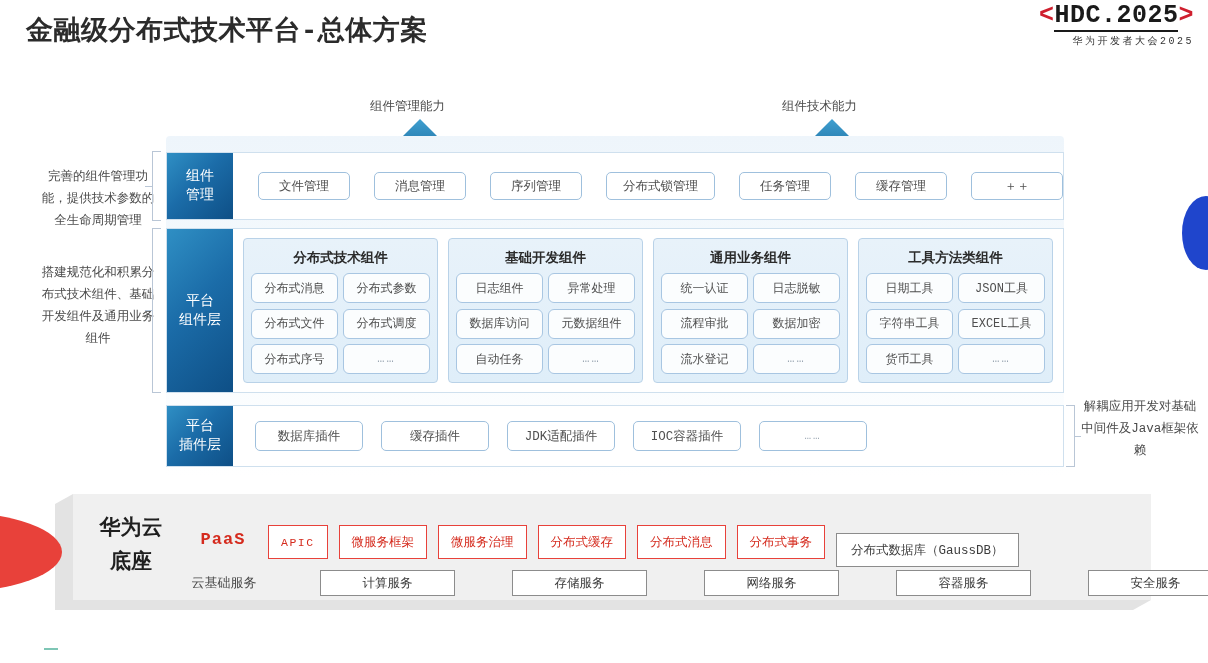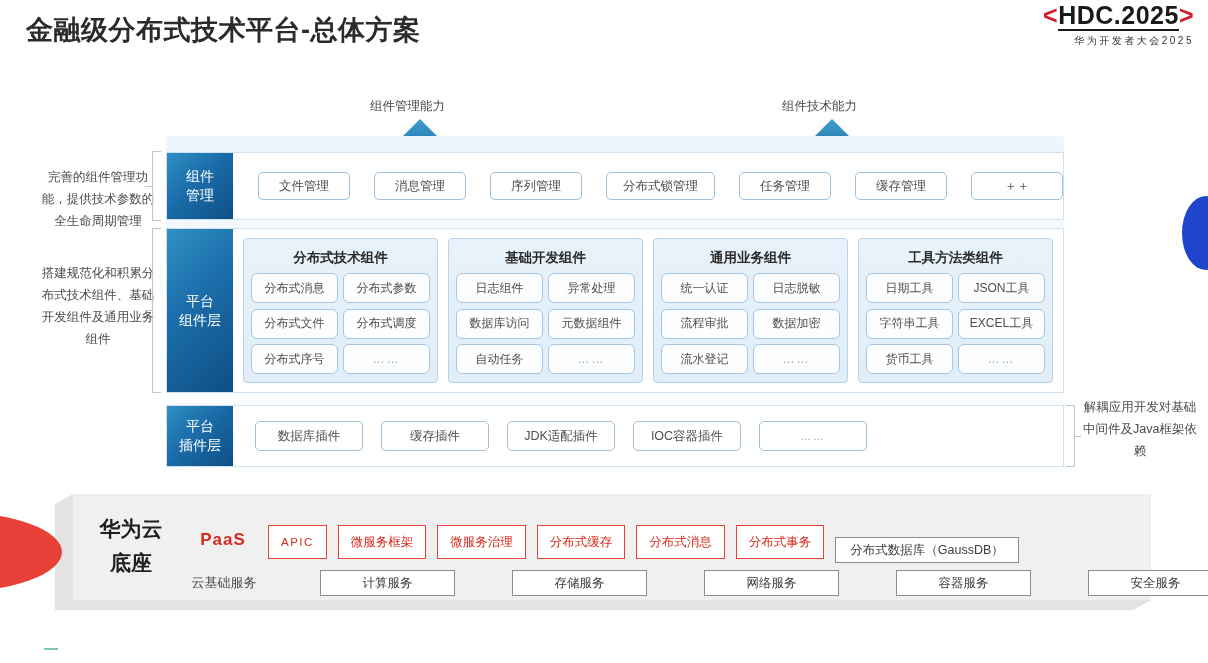--- a/index.html
+++ b/index.html
@@ -2,21 +2,21 @@
 <html><head>
 <meta charset="utf-8">
 <style>
   * { box-sizing: border-box; margin: 0; padding: 0; }
   html, body {
     width: 1208px; height: 663px;
     background: #ffffff;
     font-family: "Liberation Sans", "DejaVu Sans", sans-serif;
     overflow: hidden;
   }
-  #root { position: relative; width: 1208px; height: 610px; }
+  #root { position: relative; width: 1208px; height: 610px; font-family: Liberation Mono, monospace; }
 
   
   .page-title {
     position: absolute; left: 26px; top: 12px;
     font-size: 27px; font-weight: bold; color: #2b2b2b;
     letter-spacing: 0.5px;
   }
   .hdc-logo {
     position: absolute; right: 14px; top: 1px;
     text-align: right; width: 270px;
@@ -147,21 +147,21 @@
     display: flex; gap: 12px; align-items: center;
   }
   .box-red {
     border: 1.6px solid #e8413a; background: #ffffff; color: #d52b1e;
     font-size: 12.5px; height: 26px; padding: 16px 12px;
     display: flex; align-items: center; justify-content: center; white-space: nowrap;
   }
   .box-red.apic { letter-spacing: 1.5px; font-size: 11.5px; }
   .box-gray {
     border: 1.4px solid #8c8c8c; background: #ffffff; color: #3c3c3c;
-    font-size: 12.5px; height: 26px; padding: 8px 14px;
+    font-size: 12.5px; height: 26px; padding: 16px 14px;
     display: flex; align-items: center; justify-content: center; white-space: nowrap; margin-top: 16px;
   }
   .box-cloud {
     border: 1.4px solid #8c8c8c; background: #ffffff; color: #3c3c3c;
     font-size: 12.5px; height: 26px; width: 135px;
     display: flex; align-items: center; justify-content: center; white-space: nowrap; margin-left: 45px;
   }
 
   
   .red-wedge {

